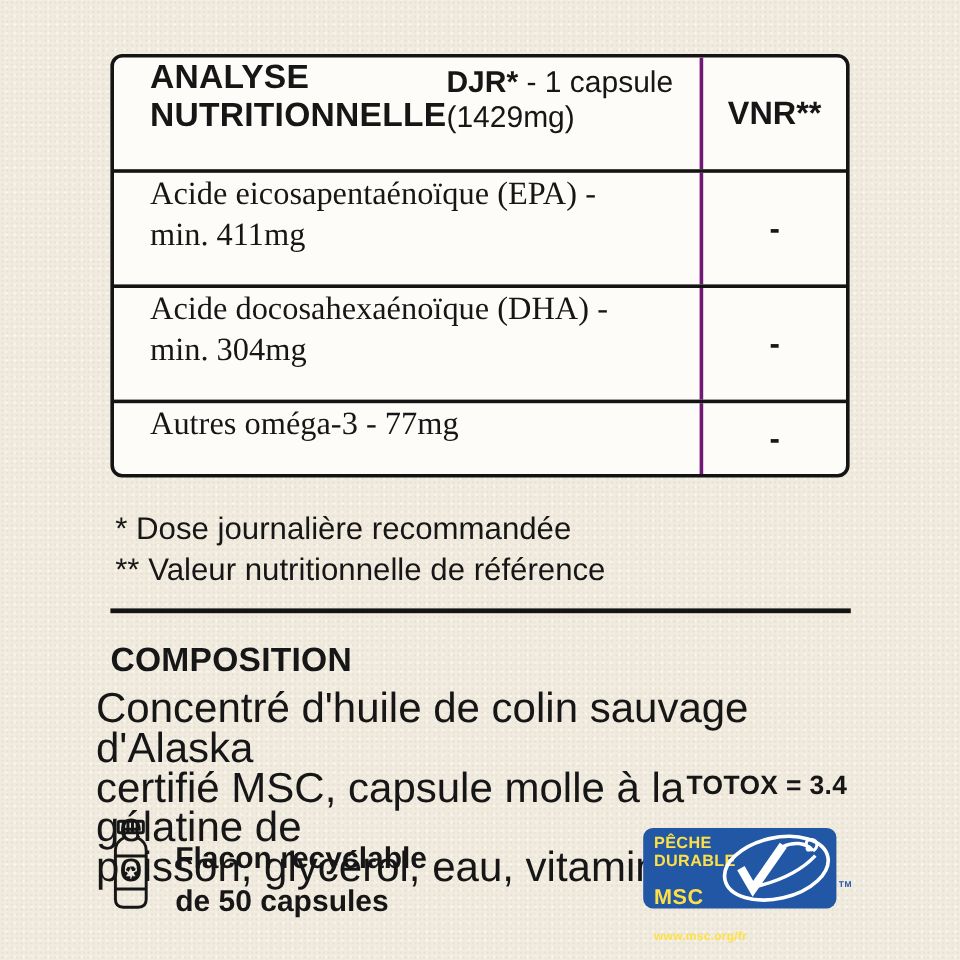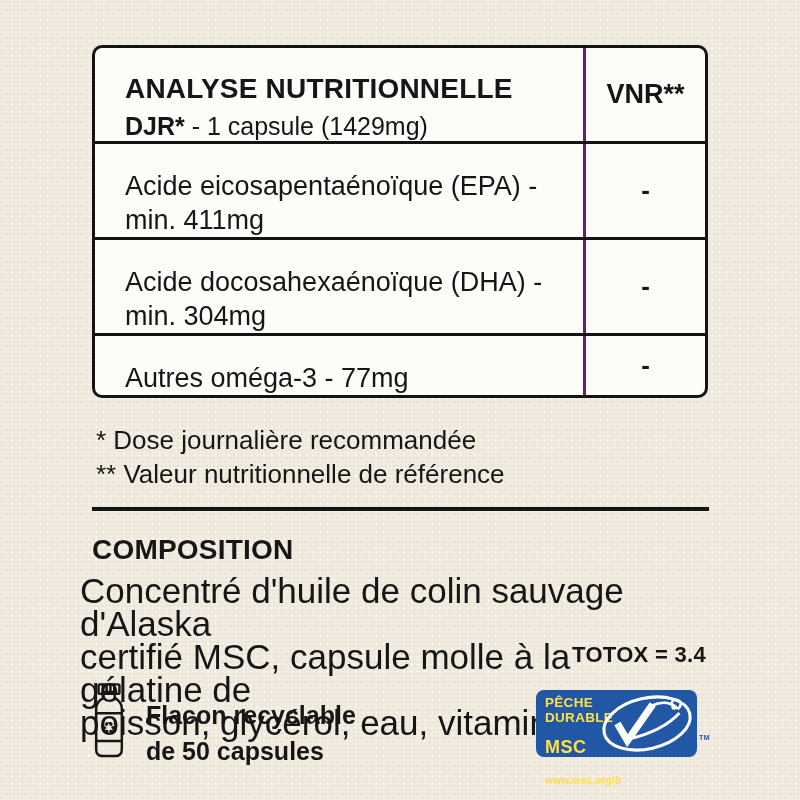--- a/index.html
+++ b/index.html
@@ -18,27 +18,27 @@
 
   
   .ntable{
     left:92px;top:45px;width:616px;height:353px;
     background:#fdfcf9;border:3px solid #141414;border-radius:10px;
     display:grid;grid-template-rows:93px 96px 96px 1fr;
     box-sizing:border-box;
   }
   .trow{display:grid;grid-template-columns:1fr 122px;border-top:3px solid #141414;}
   .trow:first-child{border-top:none;}
-  .cell-main{padding:0 18px 0 30px;display:flex;flex-direction:column;justify-content:flex-end;}
+  .cell-main{padding:0 18px 0 30px;display:flex;flex-direction:row;justify-content:space-between;}
   .cell-vnr{border-left:3px solid #701a75;display:flex;align-items:center;justify-content:center;}
   .t-title{font-size:28px;font-weight:700;letter-spacing:.2px;}
   .t-sub{font-size:25px;margin-top:7px;}
   .t-sub b{font-weight:700;margin-top:33px;}
   .vnr-head{font-size:27px;font-weight:700;}
-  .row-label{font-size:27px;line-height:34px;white-space:pre-line;}
+  .row-label{font-size:27px;line-height:34px;white-space:pre-line;font-family:Liberation Serif, serif;}
   .vnr-dash{font-size:26px;font-weight:700;}
 
   
   .footnotes{left:96px;top:423px;font-size:26px;line-height:34px;}
 
   
   .divider{left:92px;top:507px;width:617px;height:4px;background:#141414;}
 
   
   .comp-head{left:92px;top:534px;font-size:28px;font-weight:700;letter-spacing:.2px;}

